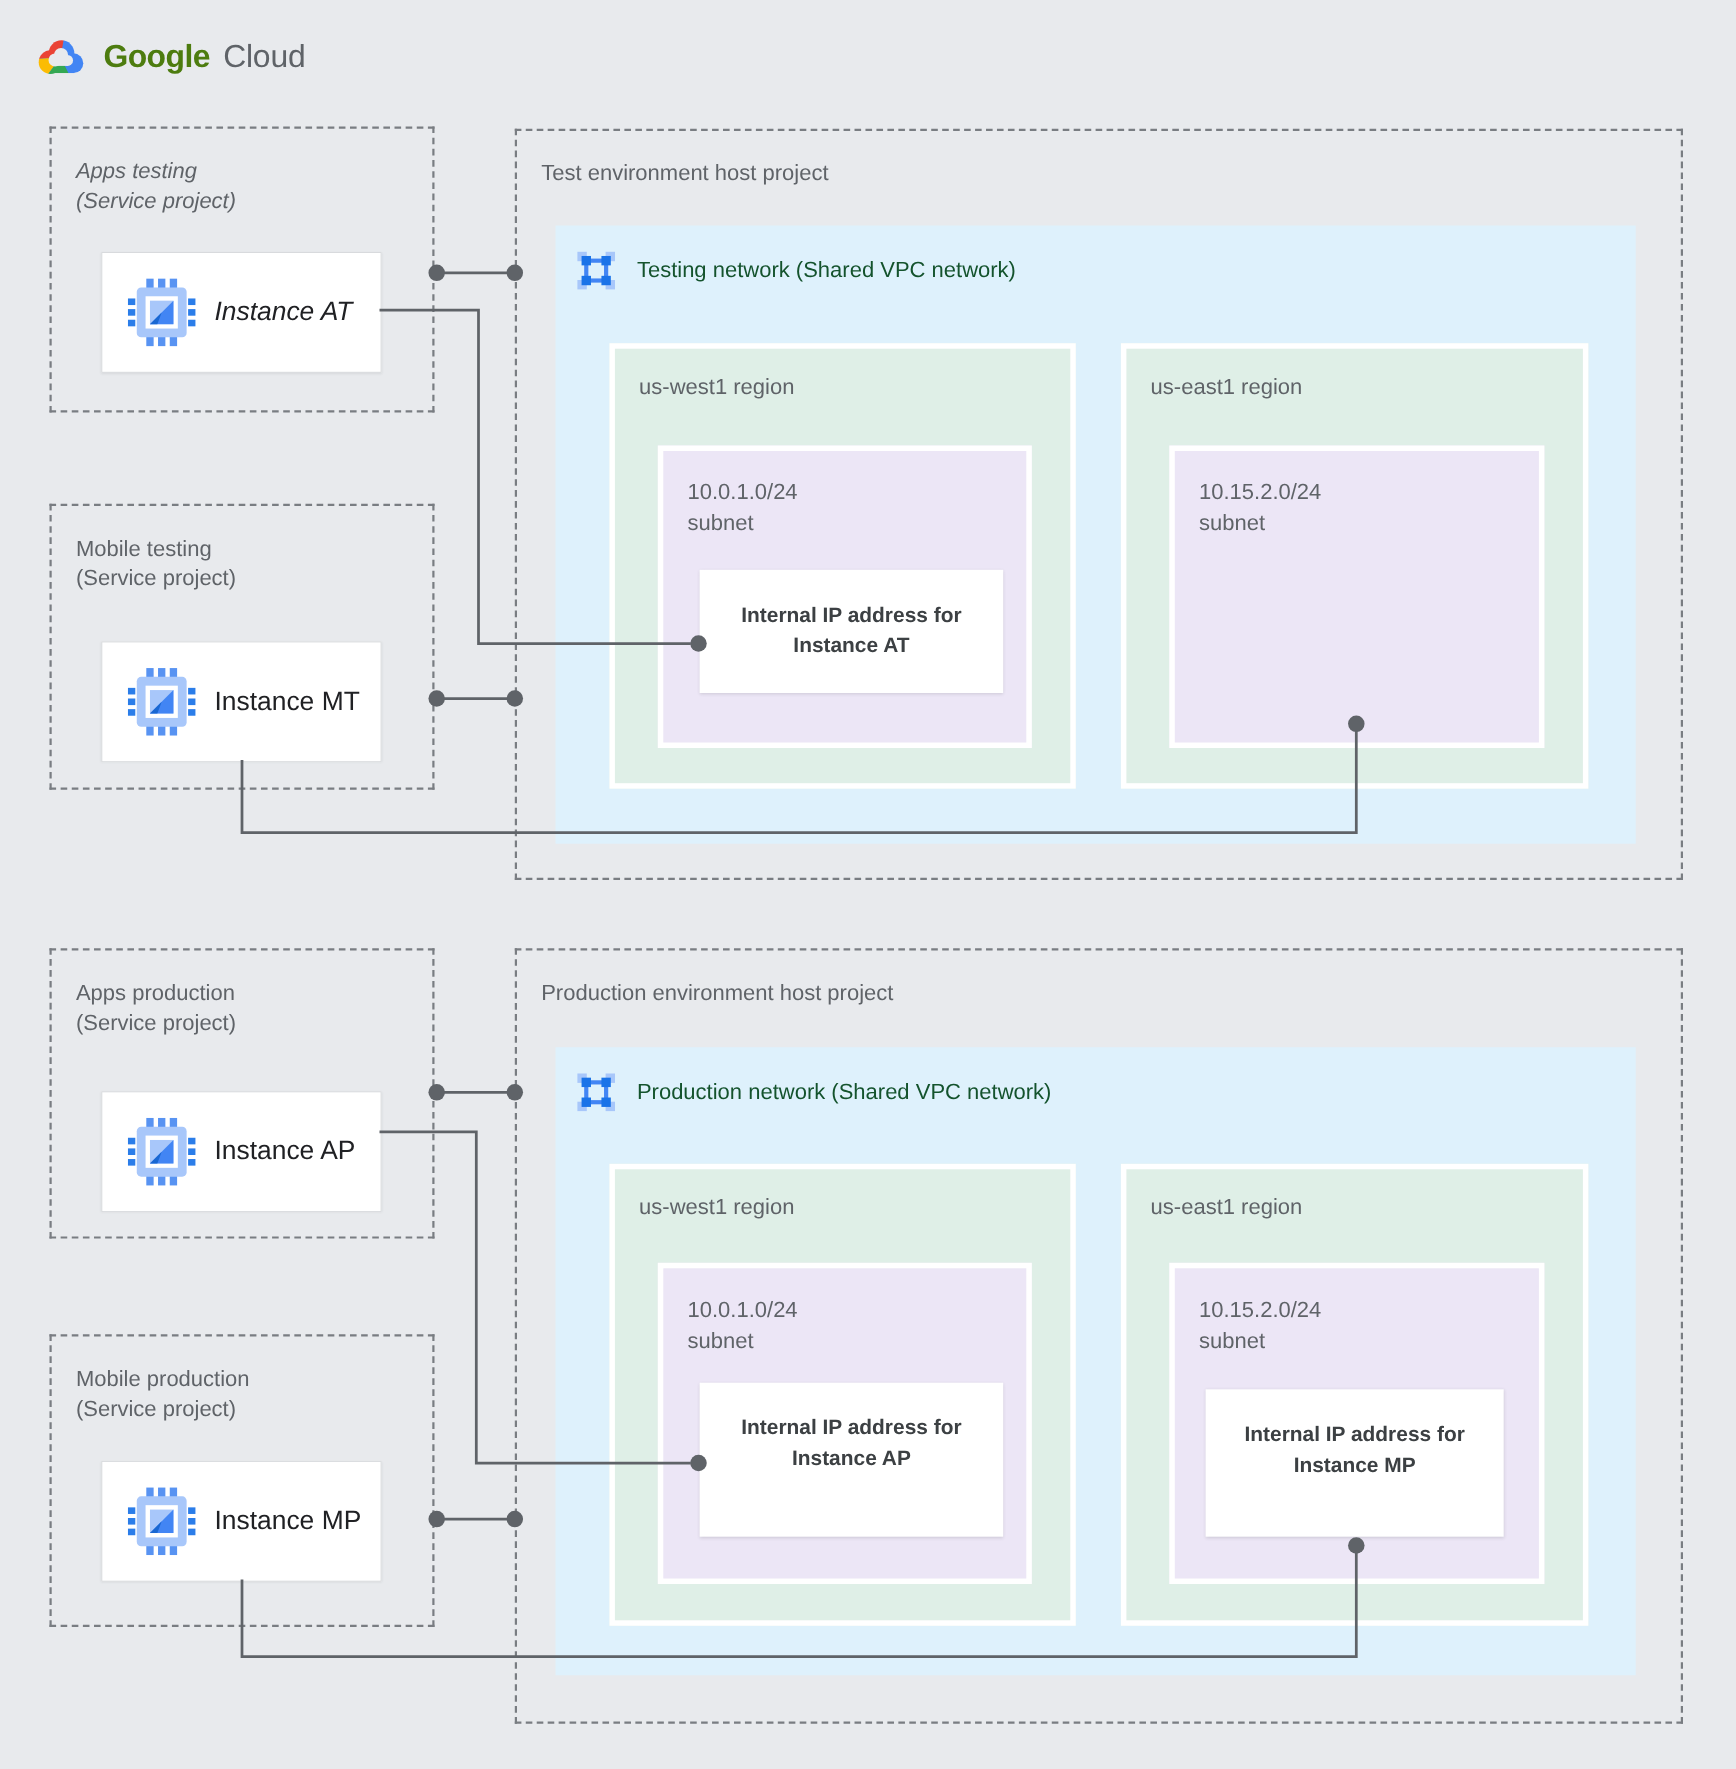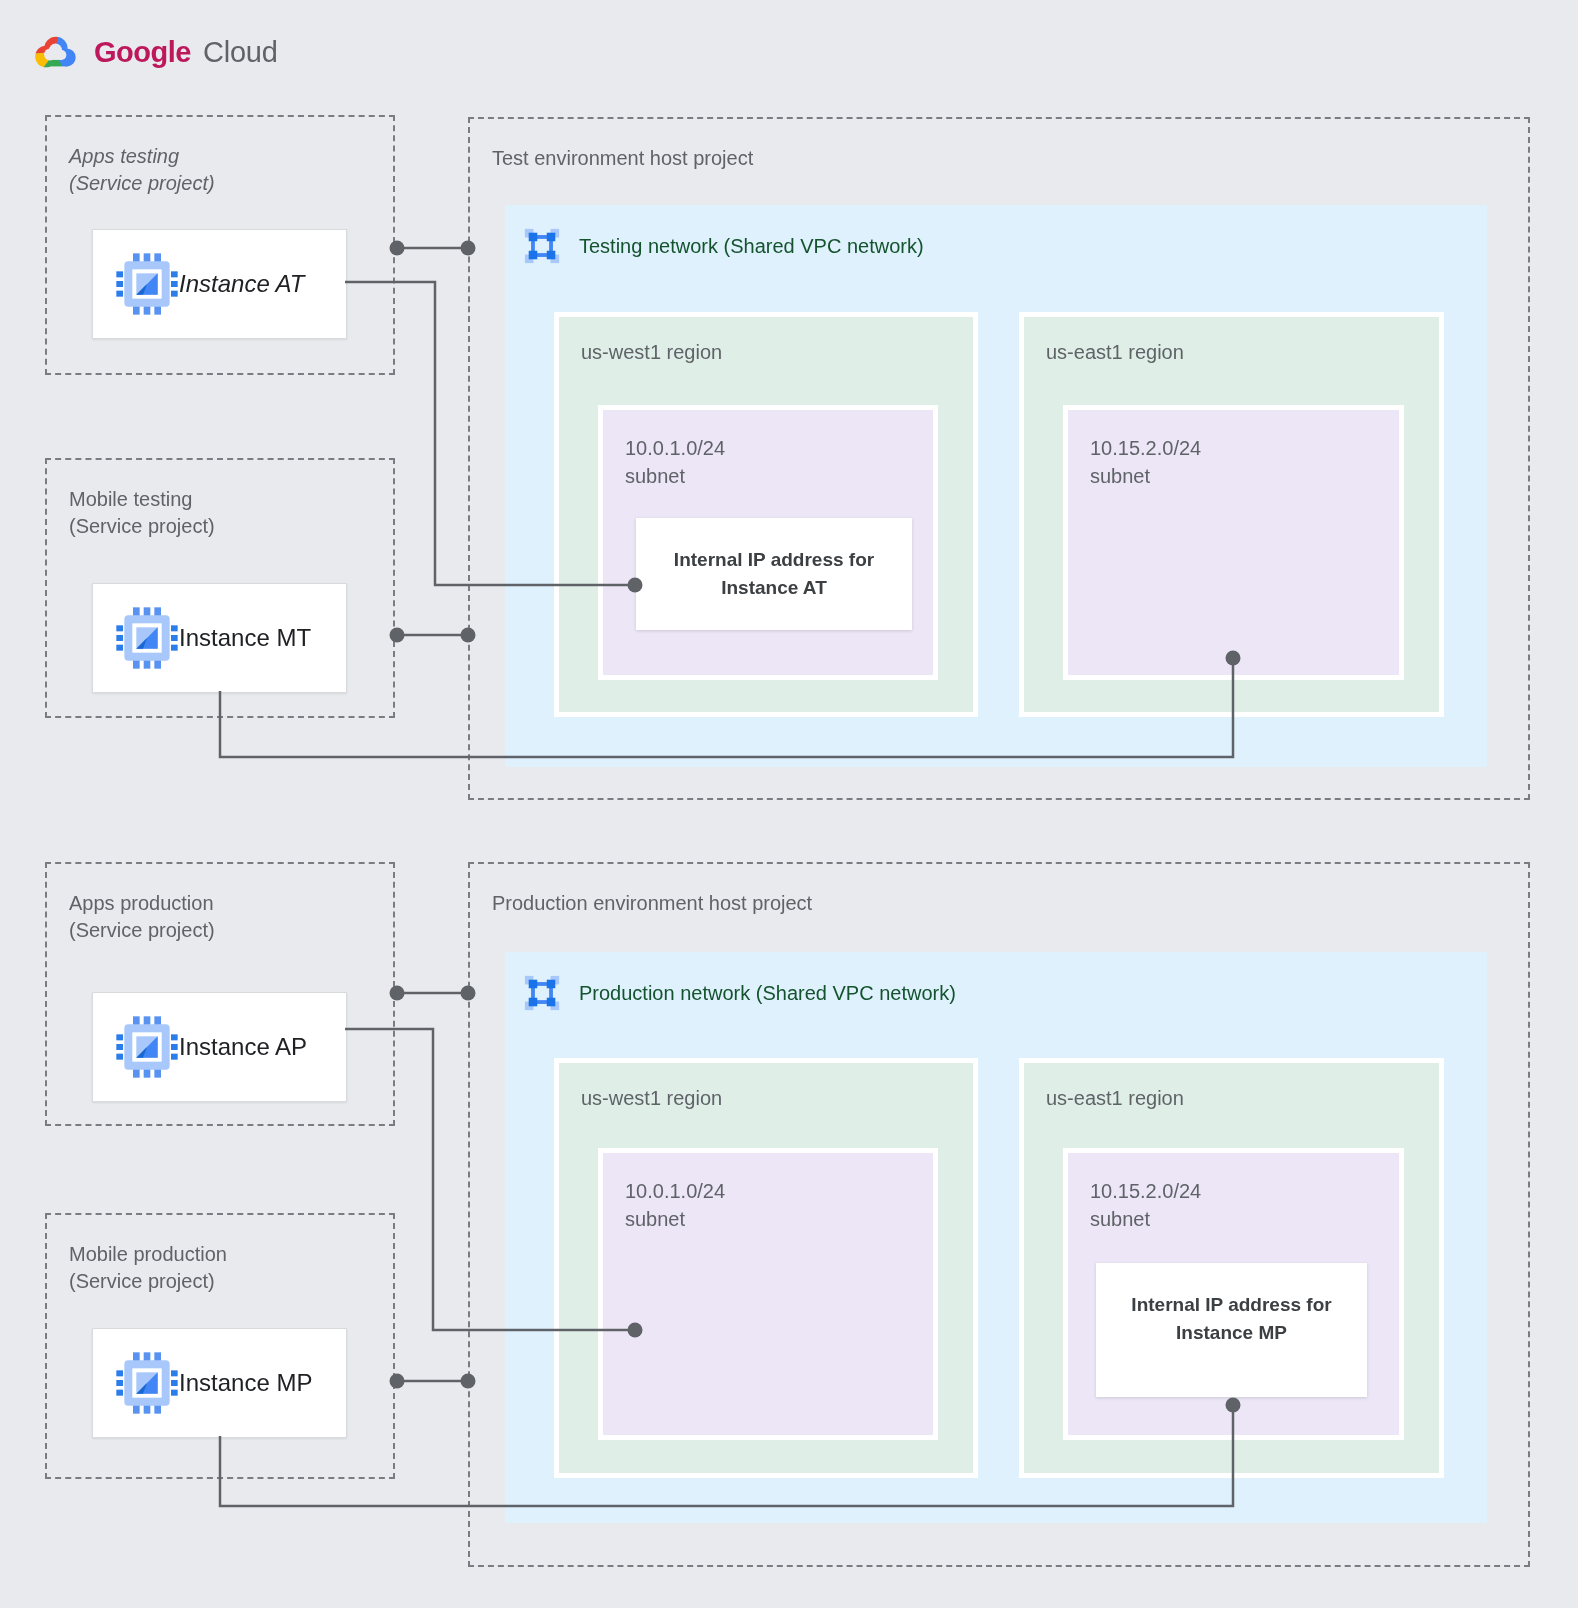--- a/index.html
+++ b/index.html
@@ -1,20 +1,20 @@
 <!DOCTYPE html>
 <html><head>
 <meta charset="utf-8">
 <style>
   html,body { margin:0; padding:0; background:#E8EAED; font-family:"Liberation Sans","DejaVu Sans",sans-serif; }
   .canvas { position:relative; width:1578px; height:1608px; background:#E8EAED; overflow:hidden; }
 
   
   .logo { position:absolute; left:28px; top:32px; display:flex; align-items:center; gap:12px; }
-  .logo .brand { font-size:29px; color:#be185d; letter-spacing:-0.5px; font-weight:600; }
+  .logo .brand { font-size:29px; color:#4d7c0f; letter-spacing:-0.5px; font-weight:600; }
   .logo .product { font-size:29px; color:#5F6368; letter-spacing:-0.2px; font-weight:400; }
 
   
   .dashedbox { position:absolute; border:2px dashed #797D82; box-sizing:border-box; }
   .boxtitle { position:absolute; left:22px; top:26px; font-size:20px; line-height:1.35; color:#5F6368; }
 
   
   .net    { position:absolute; background:#DEF1FC; }
   .region { position:absolute; background:#DFEFE7; border:5px solid #FFFFFF; box-sizing:border-box; }
   .subnet { position:absolute; background:#ECE6F6; border:5px solid #FFFFFF; box-sizing:border-box; }
@@ -25,21 +25,21 @@
   .nethdr { position:absolute; left:18px; top:22px; display:flex; align-items:center; gap:18px; }
   .nethdr .nlabel { font-size:20px; color:#14532d; }
 
   
   .ipcard { position:absolute; background:#FFFFFF; box-shadow:0 1px 3px rgba(60,64,67,.18);
             display:flex; align-items:flex-start; justify-content:center; text-align:center;
             font-weight:700; font-size:19px; color:#3C4043; line-height:1.45;
             padding:28px 26px 0 26px; box-sizing:border-box; }
   .instcard { position:absolute; width:255px; height:110px; background:#FFFFFF;
               border:1px solid #D8DADD; box-shadow:0 1px 2px rgba(60,64,67,.10);
-              display:flex; align-items:center; padding-left:22px; box-sizing:border-box; }
+              display:flex; align-items:center; gap:16px; padding-left:22px; box-sizing:border-box; }
   .instcard .ilabel { font-size:24px; color:#202124; }
 
   
   .wires { position:absolute; left:0; top:0; z-index:10; pointer-events:none; }
 </style>
 </head>
 <body>
 
 <div class="canvas">
 
@@ -288,20 +288,21 @@
 
   <div class="region" style="left:554px; top:1058px; width:424px; height:420px;">
     <div class="regionlabel">us-west1 region</div>
   </div>
   <div class="subnet" style="left:598px; top:1148px; width:340px; height:292px;">
     <div class="subnetlabel">
       <div>10.0.1.0/24</div>
       <div>subnet</div>
     </div>
   </div>
+  <div class="ipcard" style="left:636px; top:1257px; width:276px; height:140px;">Internal IP address for Instance AP</div>
 
   <div class="region" style="left:1019px; top:1058px; width:425px; height:420px;">
     <div class="regionlabel">us-east1 region</div>
   </div>
   <div class="subnet" style="left:1063px; top:1148px; width:341px; height:292px;">
     <div class="subnetlabel">
       <div>10.15.2.0/24</div>
       <div>subnet</div>
     </div>
   </div>

